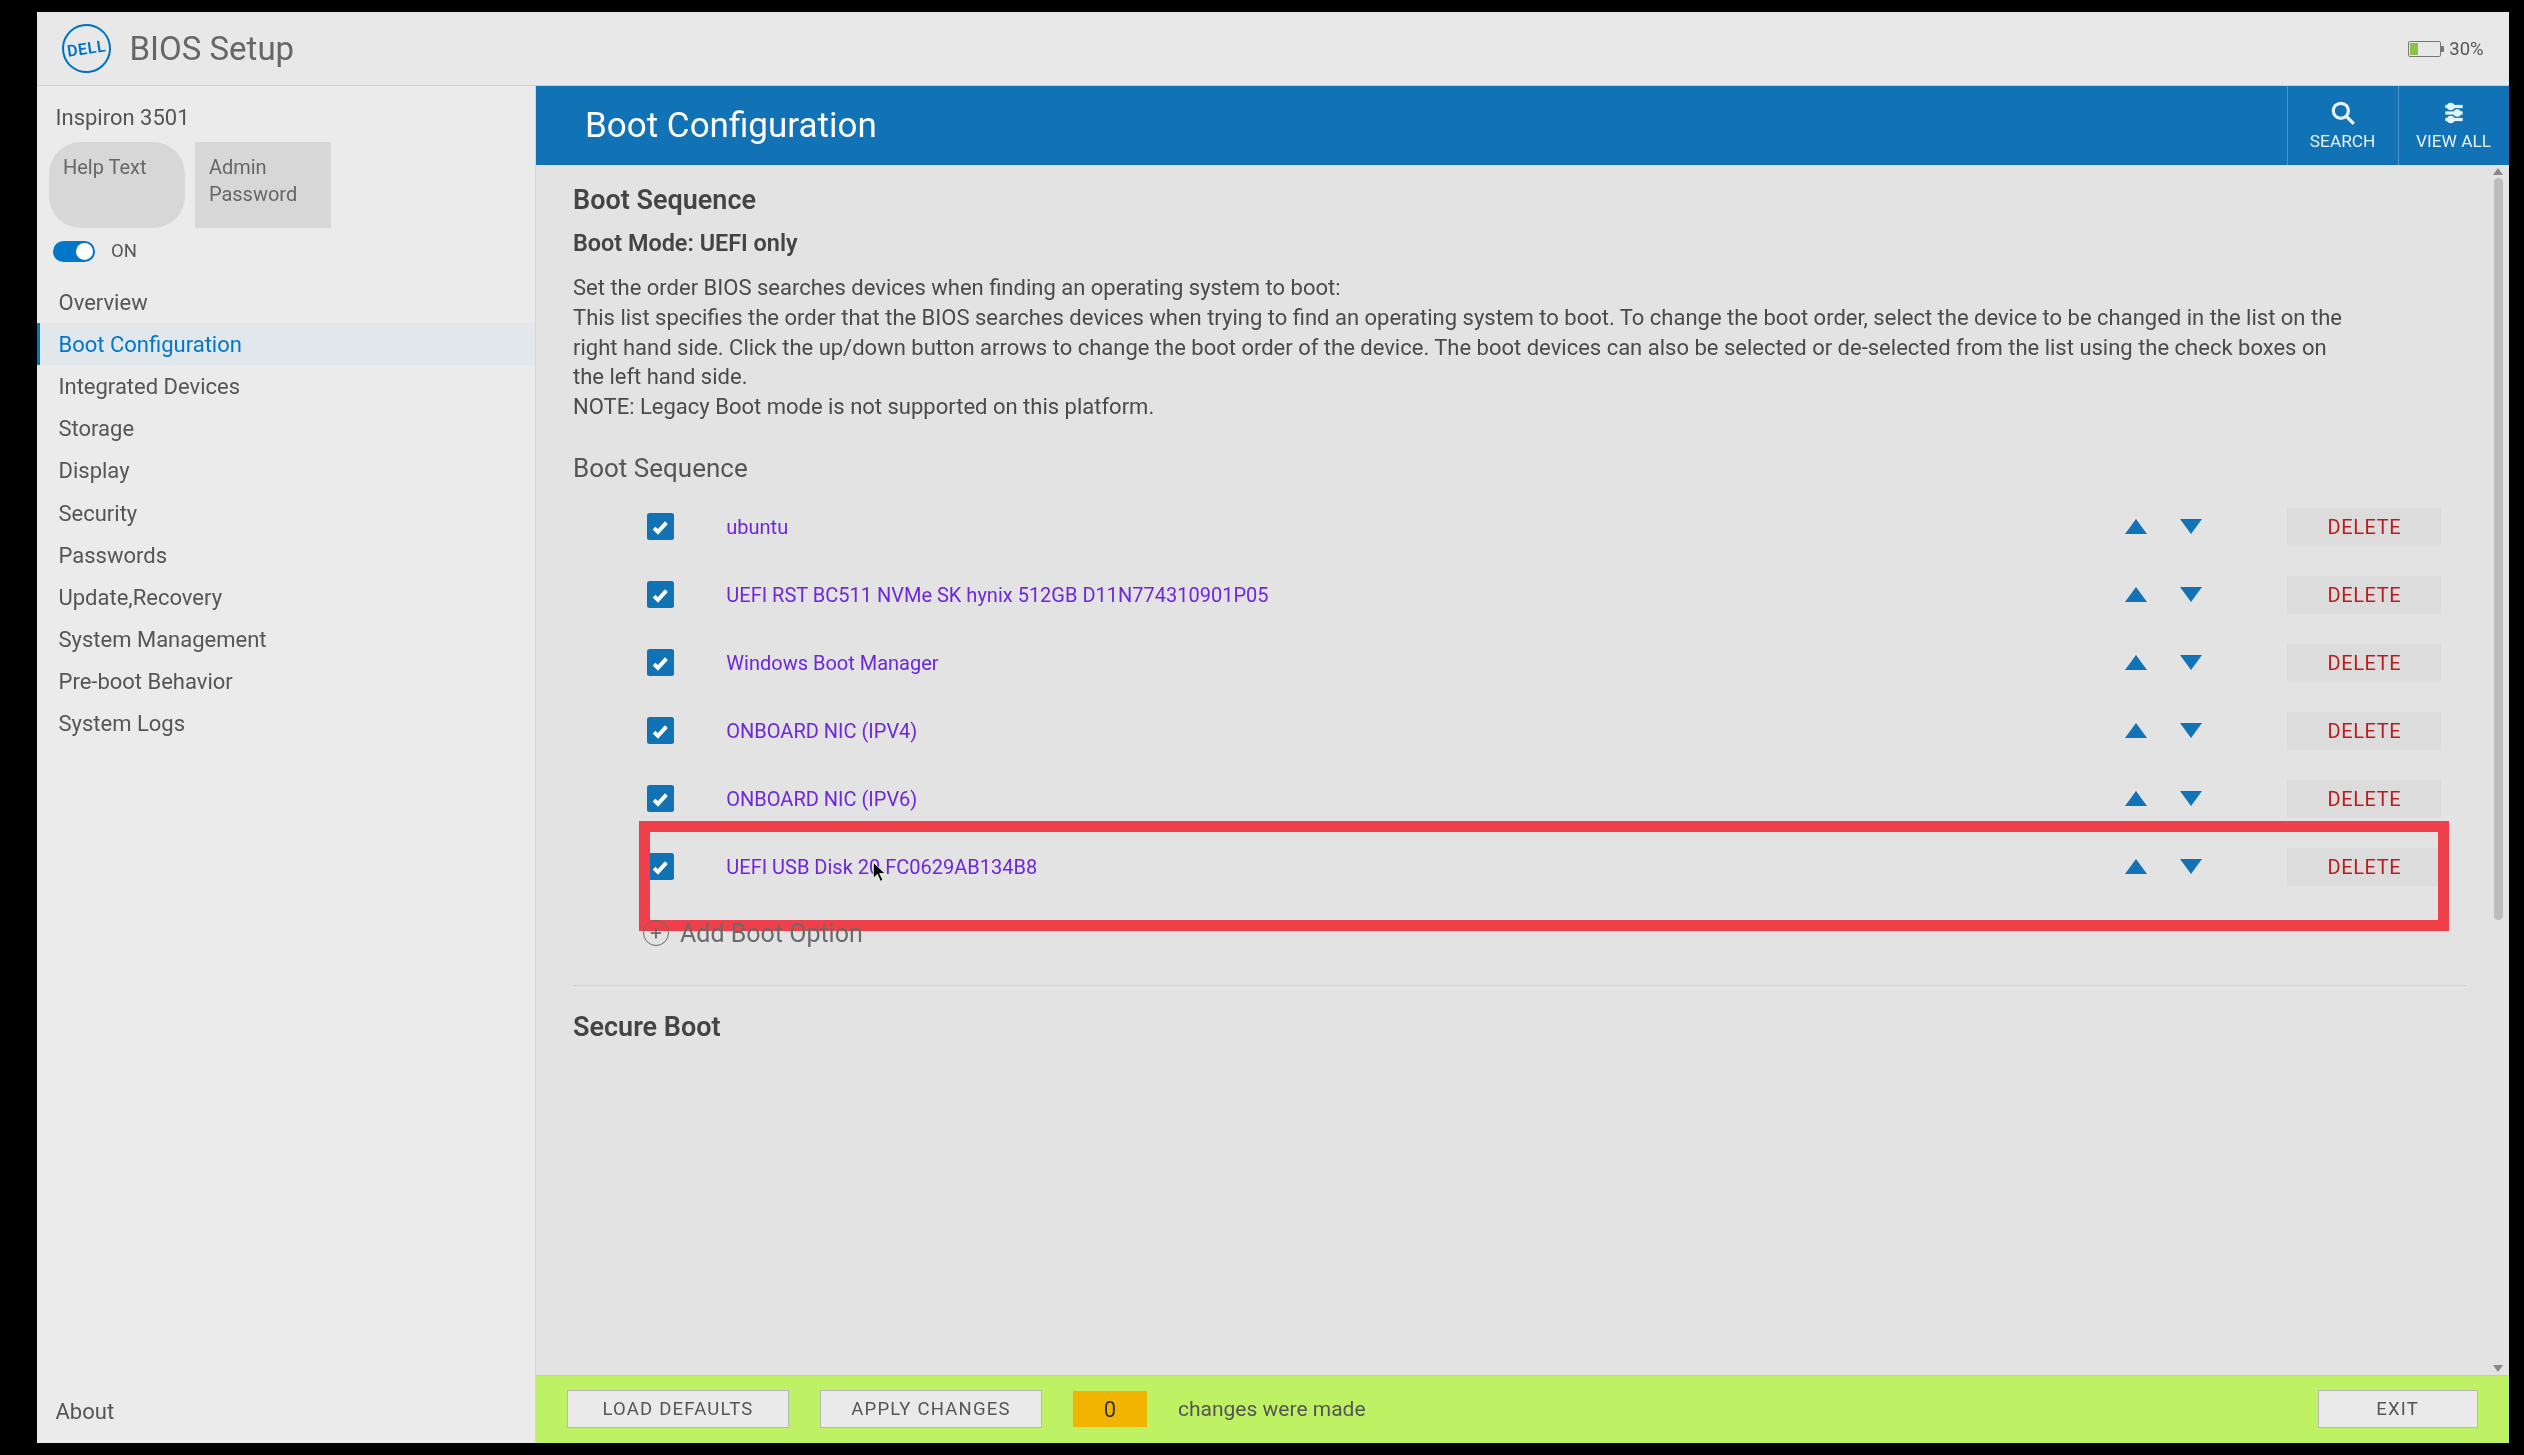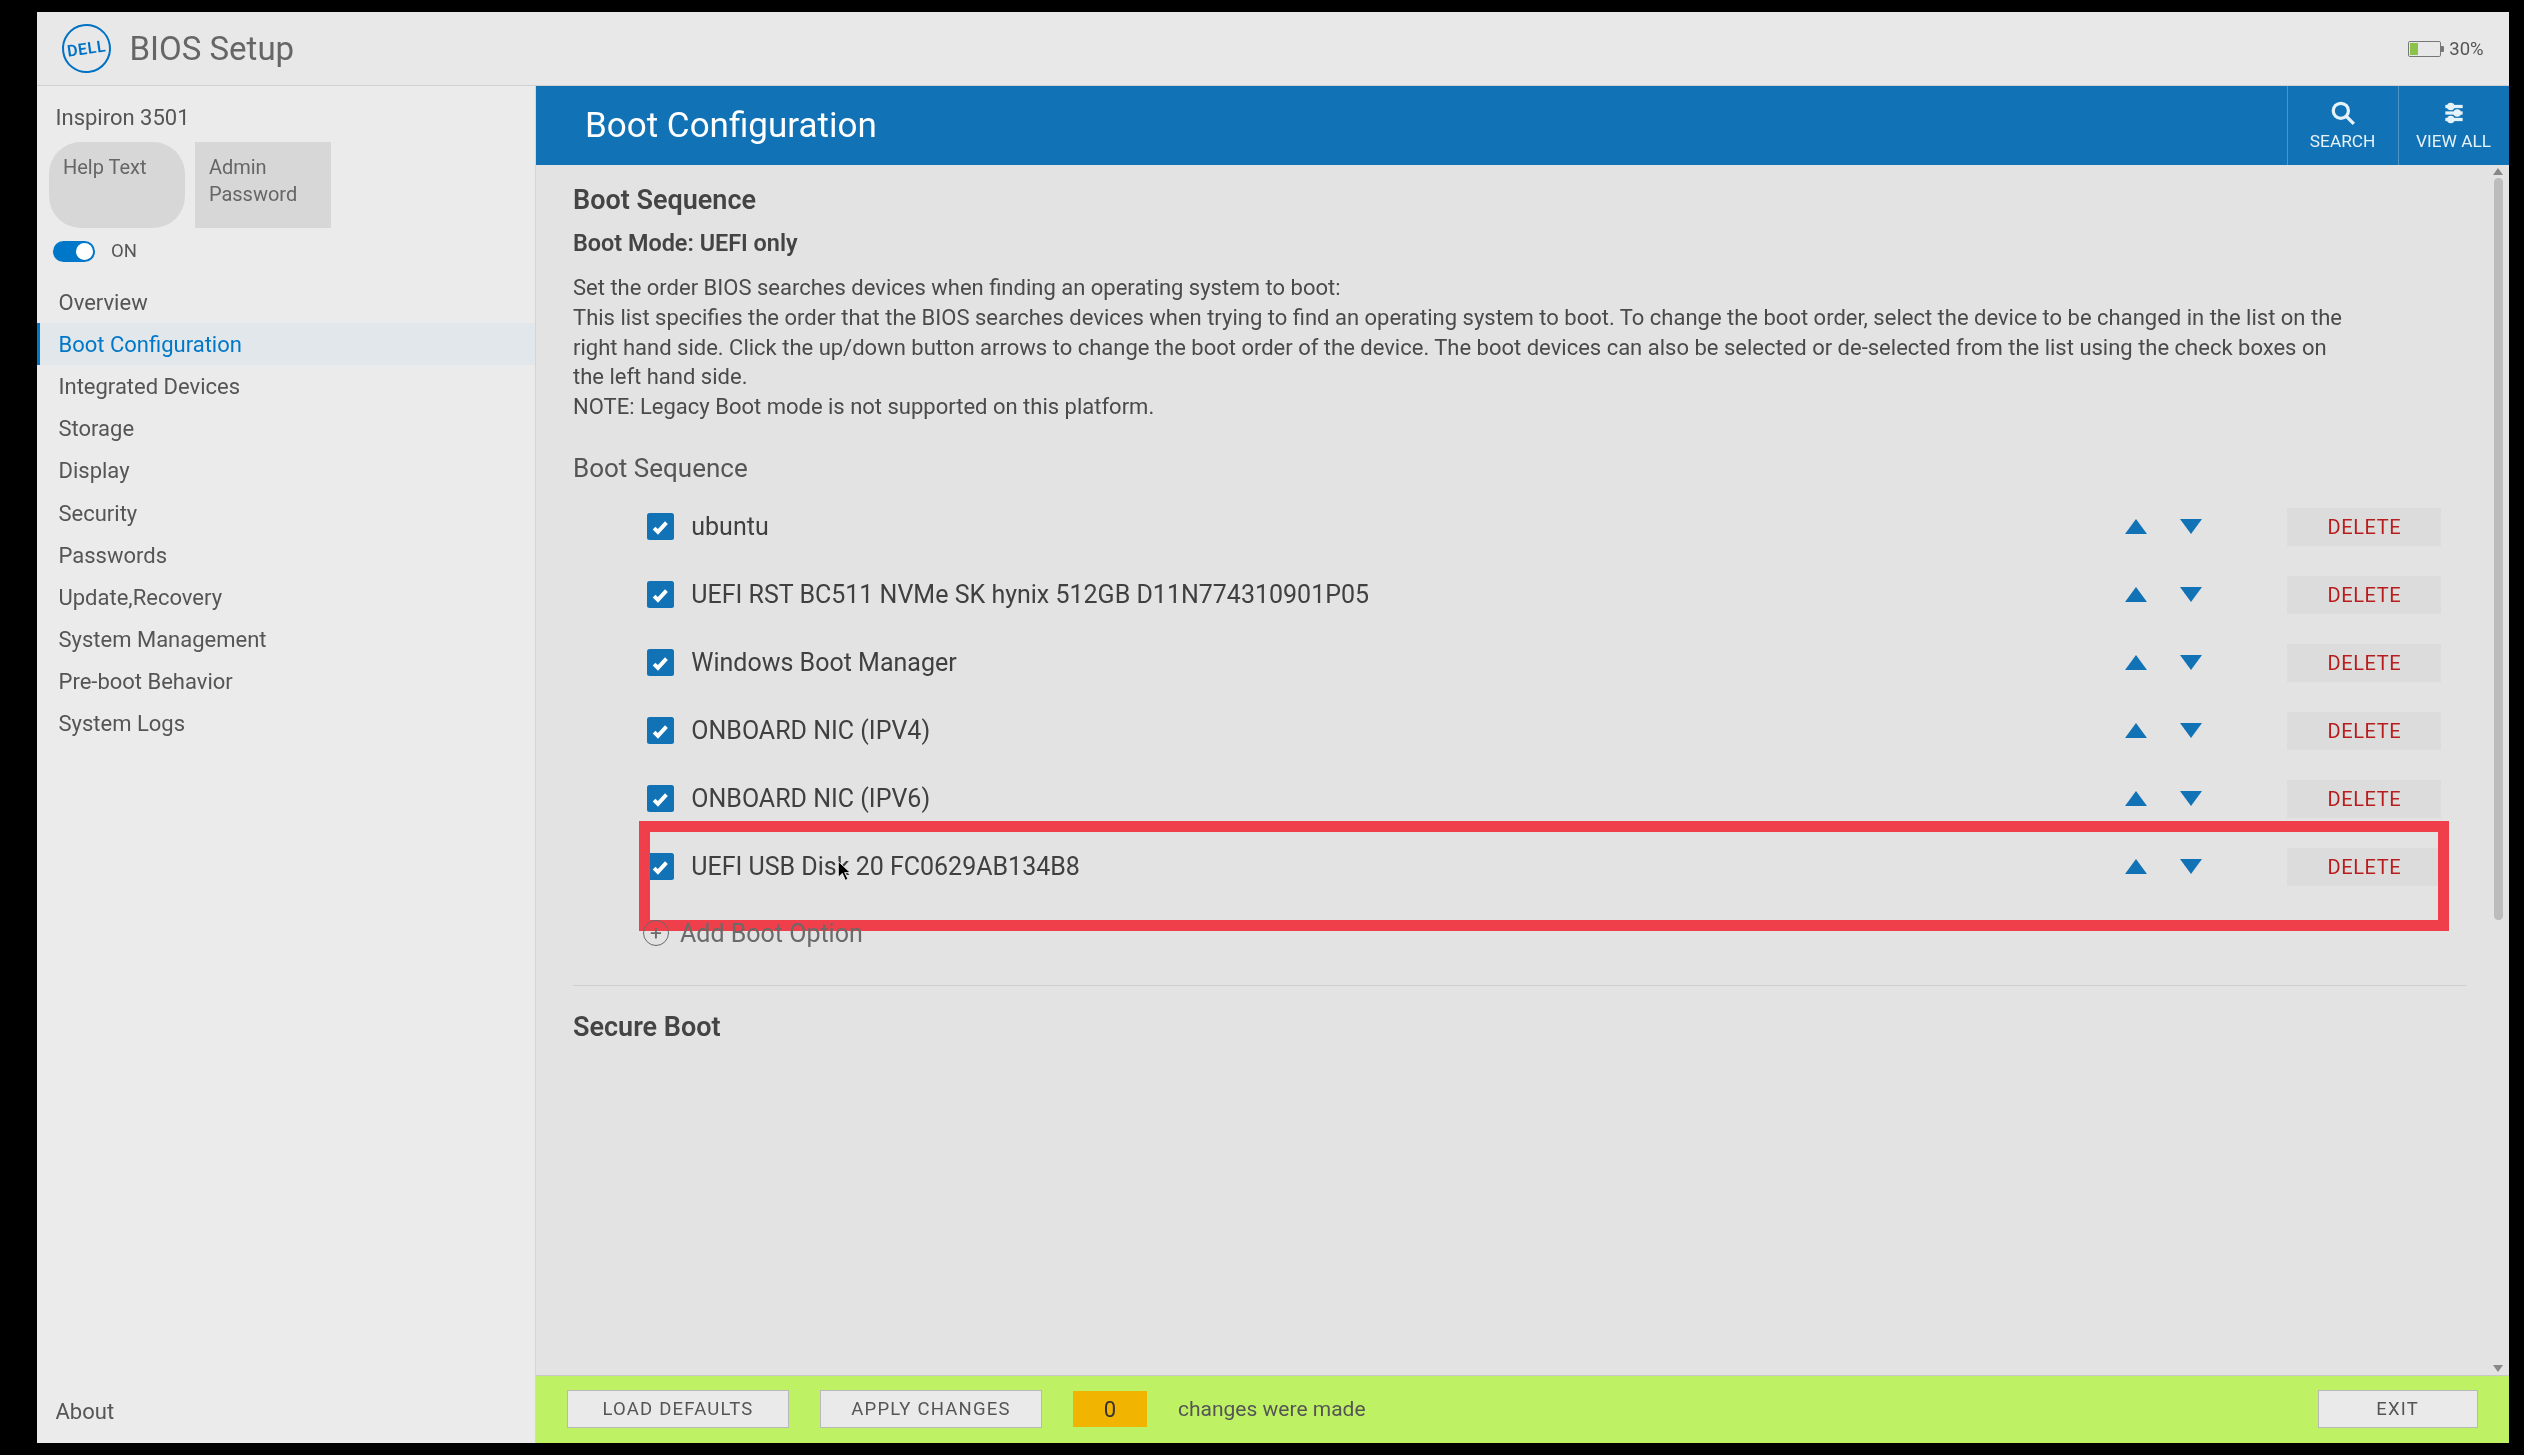--- a/index.html
+++ b/index.html
@@ -177,21 +177,21 @@
     .chk {
       width: 27px; height: 27px;
       background: #1172b5;
       border-radius: 2.5px;
       display: flex;
       align-items: center;
       justify-content: center;
       flex-shrink: 0;
     }
     .chk svg { width: 18.5px; height: 18.5px; stroke: #fff; stroke-width: 5; fill: none; }
-    .boot-label { font-size: 25px; color: #404040; flex: 1; position: relative; }
+    .boot-label { font-size: 20px; color: #6d28d9; flex: 1; position: relative; margin-left: 35px; }
     .cursor-ptr { position: absolute; top: 6.2px; left: 145px; }
     .arrow-btns { display: flex; gap: 33px; align-items: center; margin-right: 68px; }
     .arrow-btn {
       width: 0; height: 0;
       border-left: 11px solid transparent;
       border-right: 11px solid transparent;
       cursor: pointer;
     }
     .arrow-btn.up { border-bottom: 15px solid #1172b5; }
     .arrow-btn.down { border-top: 15px solid #1172b5; }

